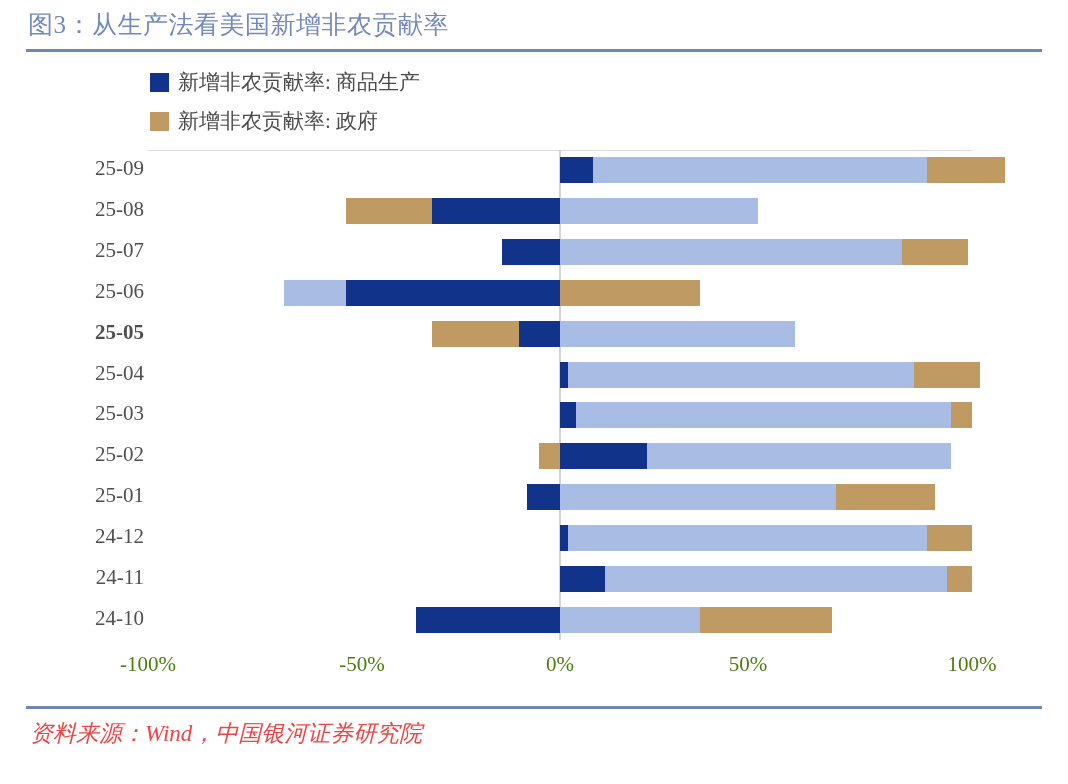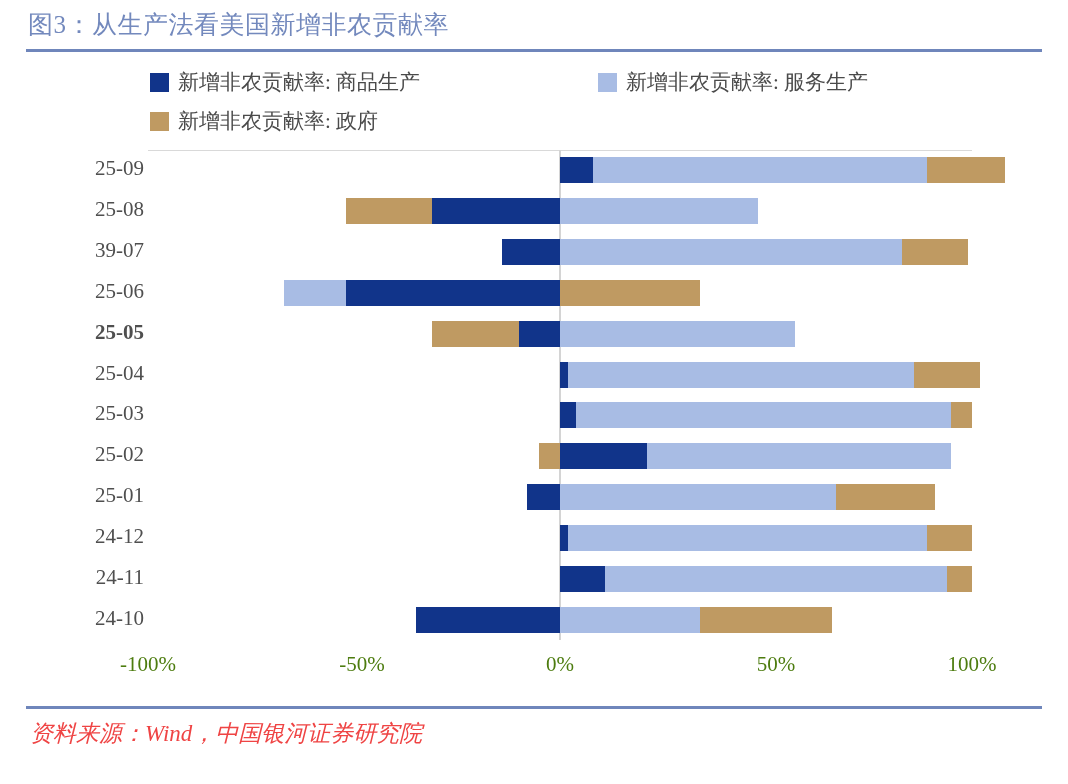--- a/index.html
+++ b/index.html
@@ -98,36 +98,32 @@
 <div id="root">
 
   <div class="title">图3：从生产法看美国新增非农贡献率</div>
   <div class="rule-top"></div>
 
   <div class="legend">
     <div class="legend-row legend-r1">
       <span class="swatch" style="background:#11348a"></span>
       <span class="legend-label">新增非农贡献率: 商品生产</span>
     </div>
-    <div class="legend-row legend-r2">
-      <span class="swatch" style="background:#a8bce4"></span>
-      <span class="legend-label">新增非农贡献率: 服务生产</span>
-    </div>
     <div class="legend-row legend-r3">
       <span class="swatch" style="background:#bf9a62"></span>
       <span class="legend-label">新增非农贡献率: 政府</span>
     </div>
   </div>
 
   <div class="plot-topline"></div>
 
   <div class="ylabels" id="ylabels">
       <div class="ylab" style="top: 6.41667px;">25-09</div>
       <div class="ylab" style="top: 47.25px;">25-08</div>
-      <div class="ylab" style="top: 88.0833px;">39-07</div>
+      <div class="ylab" style="top: 88.0833px;">25-07</div>
       <div class="ylab" style="top: 128.917px;">25-06</div>
       <div class="ylab" style="top: 169.75px; font-weight: bold;">25-05</div>
       <div class="ylab" style="top: 210.583px;">25-04</div>
       <div class="ylab" style="top: 251.417px;">25-03</div>
       <div class="ylab" style="top: 292px;">25-02</div>
       <div class="ylab" style="top: 333.083px;">25-01</div>
       <div class="ylab" style="top: 373.917px;">24-12</div>
       <div class="ylab" style="top: 414.75px;">24-11</div>
       <div class="ylab" style="top: 455.583px;">24-10</div>
     </div>
@@ -193,20 +189,20 @@
         <div class="bar" style="left: 267.8px; width: 144.2px; background: rgb(17, 52, 138);"></div>
         <div class="bar" style="left: 412px; width: 140.08px; background: rgb(168, 188, 228);"></div>
         <div class="bar" style="left: 552.08px; width: 131.84px; background: rgb(191, 154, 98);"></div>
       </div>
     </div>
 
   <div class="xaxis" id="xaxis">
       <div class="xtick" style="left: 0px;">-100%</div>
       <div class="xtick" style="left: 206px; margin-left: 8px;">-50%</div>
       <div class="xtick" style="left: 412px;">0%</div>
-      <div class="xtick" style="left: 628px;">50%</div>
+      <div class="xtick" style="left: 600px;">50%</div>
       <div class="xtick" style="left: 824px;">100%</div>
     </div>
 
   <div class="rule-bottom"></div>
   <div class="source">资料来源：Wind，中国银河证券研究院</div>
 
 </div>
 
 </body></html>

